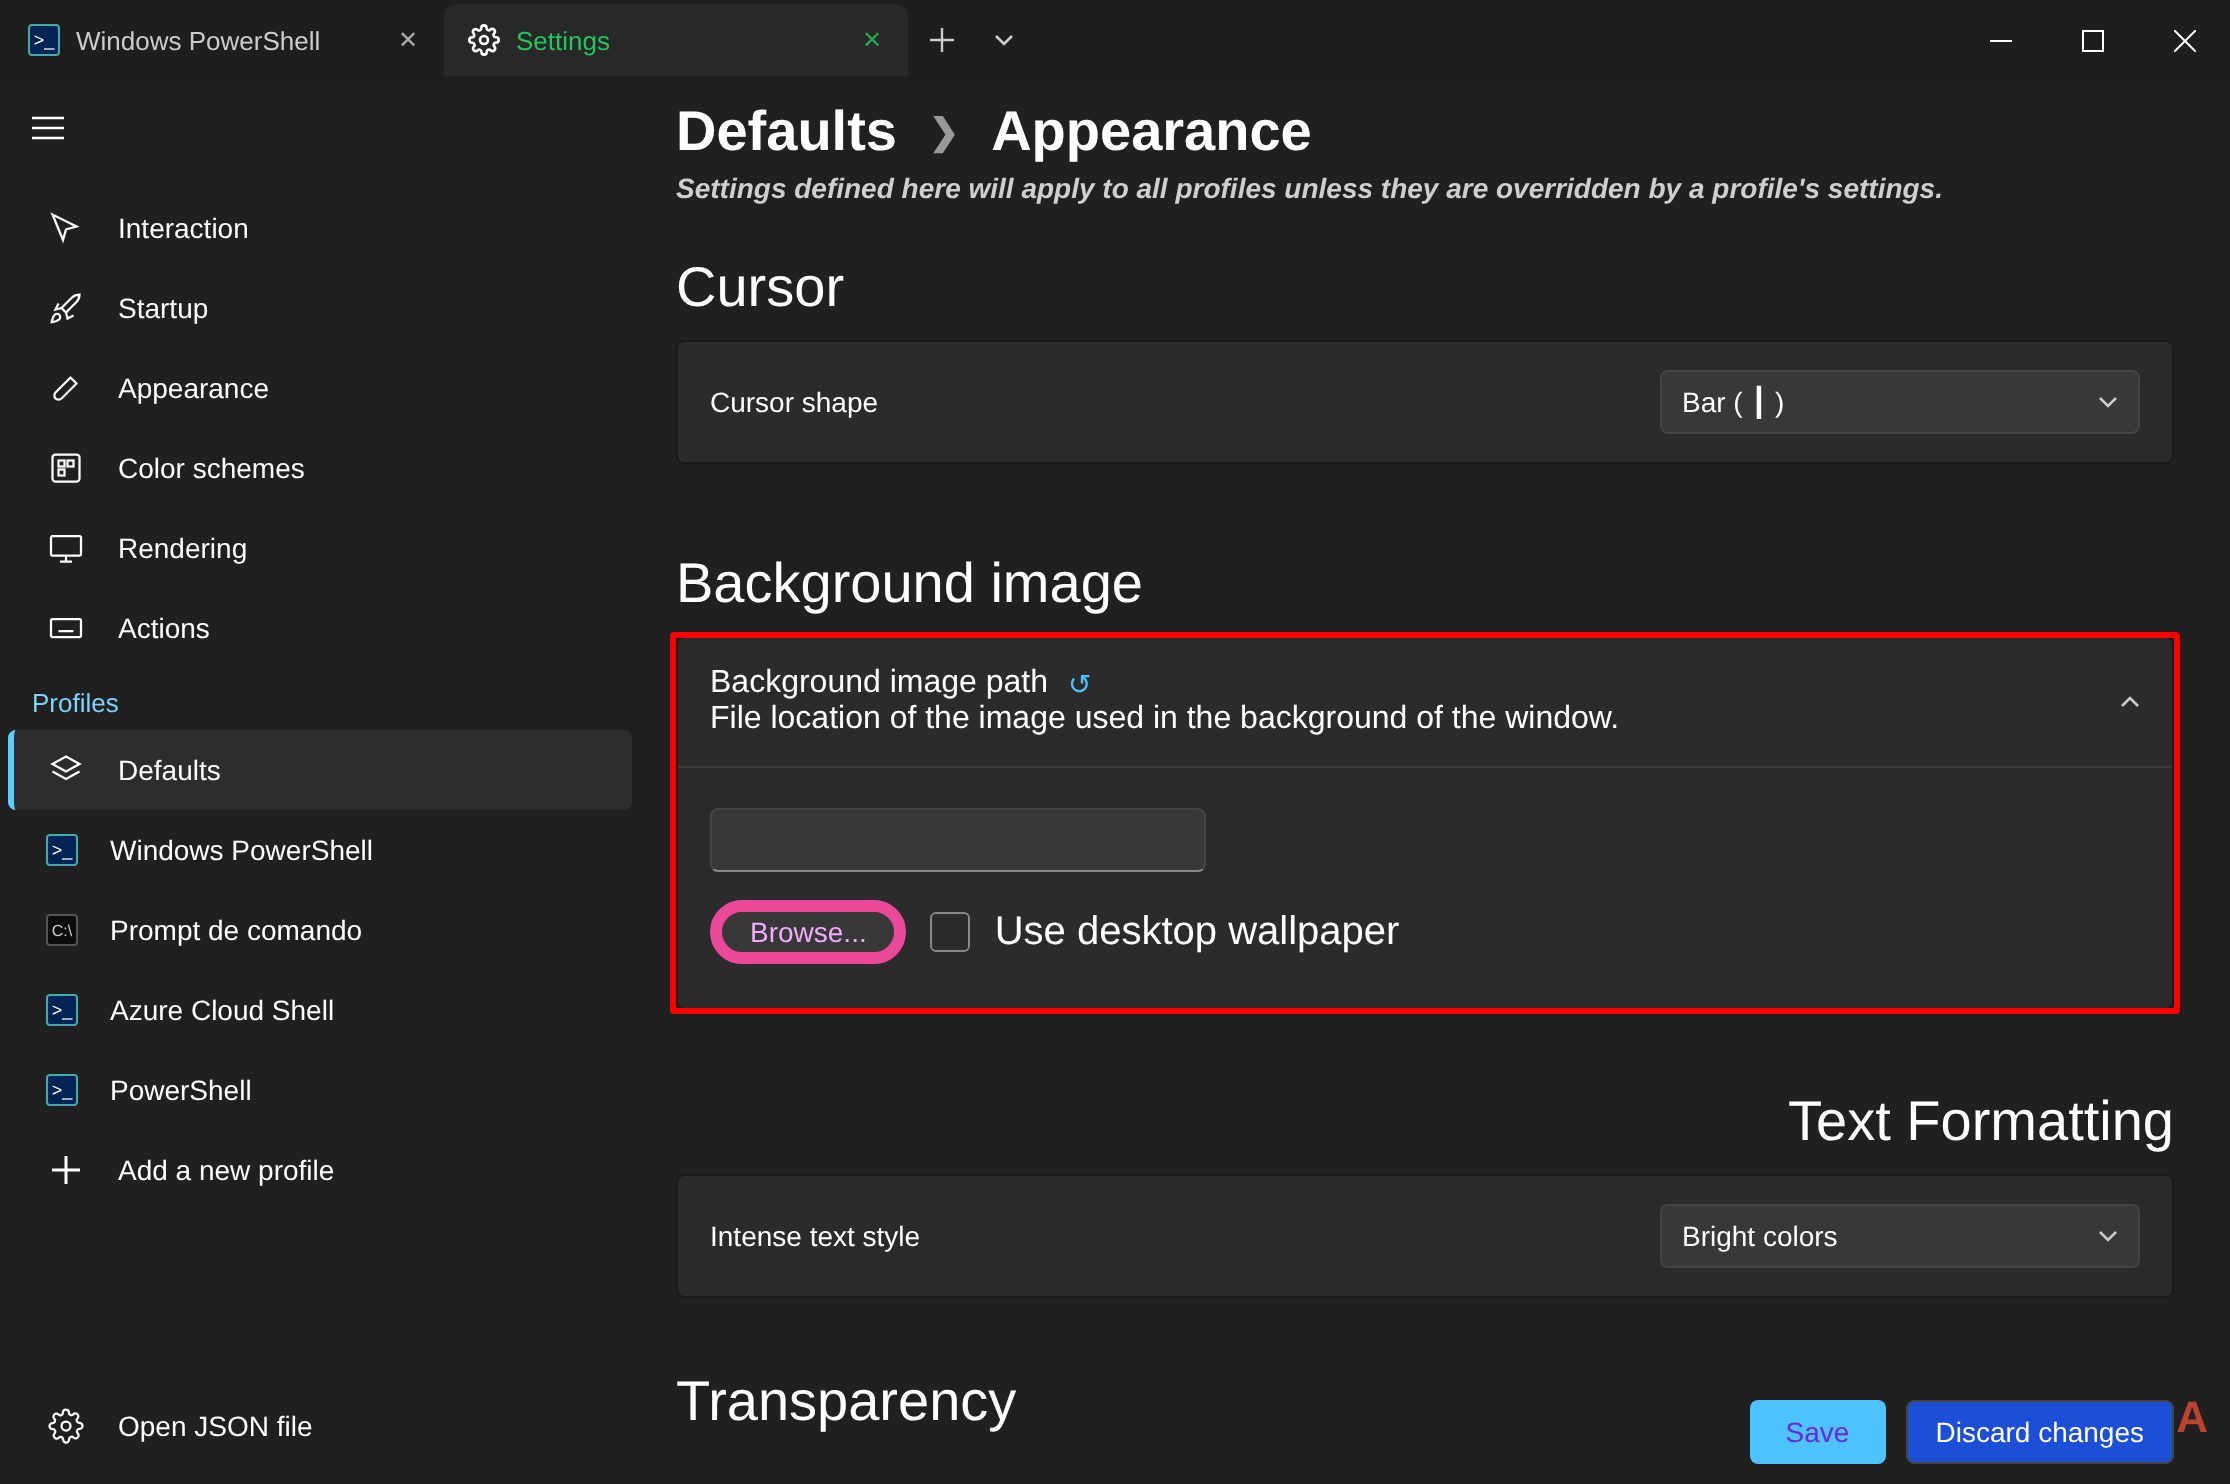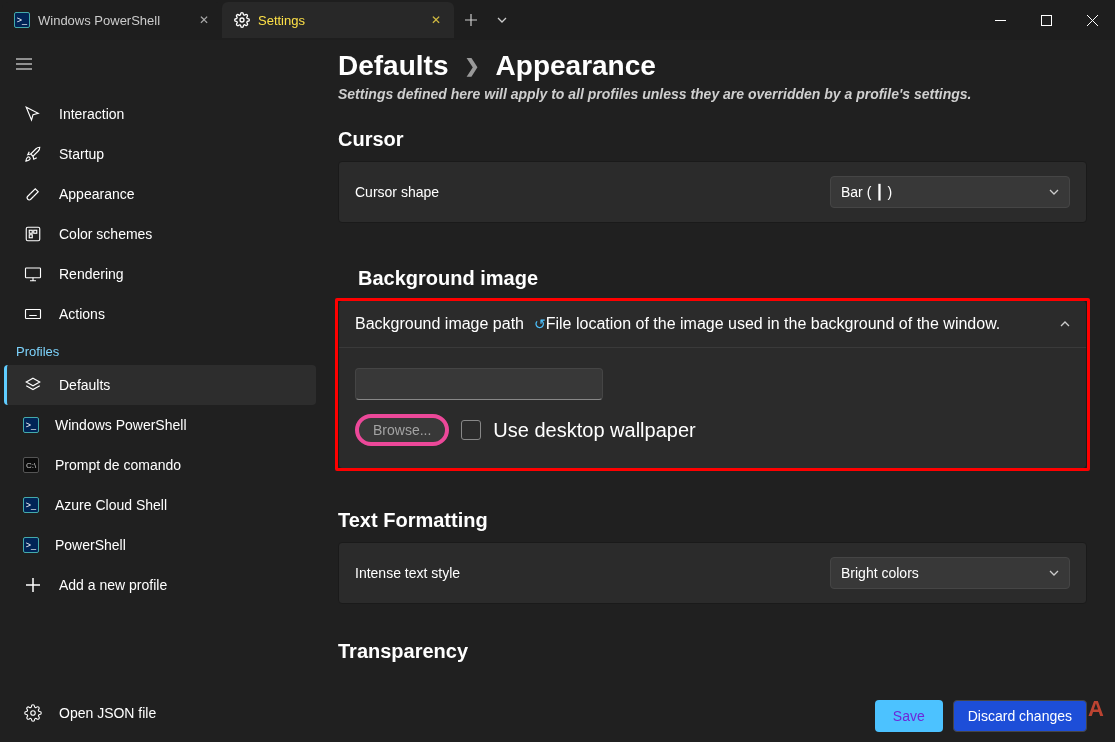--- a/index.html
+++ b/index.html
@@ -1,21 +1,21 @@
 <!DOCTYPE html>
 <html><head>
 <meta charset="utf-8">
 <style>
 * { box-sizing: border-box; margin: 0; padding: 0; font-family: "Segoe UI", sans-serif; }
 body { background: #1e1e1e; color: #fff; width: 1115px; height: 742px; overflow: hidden; display: flex; flex-direction: column; }
 
 .titlebar { height: 40px; background: #1e1e1e; display: flex; align-items: center; }
 .tab { height: 36px; display: flex; align-items: center; padding: 0 10px 0 12px; border-radius: 6px 6px 0 0; gap: 8px; font-size: 13px; cursor: pointer; }
 .tab.inactive { background: #1e1e1e; color: #ccc; }
-.tab.active { background: #282828; color: #fde047; }
+.tab.active { background: #282828; color: #22c55e; }
 .tab .closebtn { width: 16px; height: 16px; display: flex; align-items: center; justify-content: center; font-size: 12px; opacity: 0.8; cursor: pointer; }
 .newtab { width: 34px; height: 34px; display: flex; align-items: center; justify-content: center; cursor: pointer; color: #ccc; }
 .dropdown-toggle { width: 28px; height: 34px; display: flex; align-items: center; justify-content: center; cursor: pointer; color: #ccc; }
 .titlebar-spacer { flex: 1; }
 .winctrl { width: 46px; height: 40px; display: flex; align-items: center; justify-content: center; cursor: pointer; color: #fff; }
 
 .body { flex: 1; display: flex; background: #202020; overflow: hidden; }
 
 .sidebar { width: 320px; background: #202020; display: flex; flex-direction: column; padding-top: 6px; position: relative; }
 .menu-toggle { width: 40px; height: 36px; display: flex; align-items: center; justify-content: center; cursor: pointer; margin-left: 4px; margin-bottom: 12px; }
@@ -25,40 +25,40 @@
 .nav-section { font-size: 13px; color: #7dd3fc; padding: 10px 0 6px 16px; }
 .sidebar-footer { margin-top: auto; border-top: 0; padding-bottom: 4px; }
 .sidebar-footer .nav-item { height: 50px; }
 
 .content { flex: 1; padding: 10px 28px 0 18px; overflow-y: auto; position: relative; }
 .breadcrumb { display: flex; align-items: center; gap: 16px; font-size: 28px; font-weight: 600; }
 .breadcrumb .bc-item { color: #fff; }
 .bc-sep { color: #999; font-size: 18px; }
 .subtitle { font-style: italic; color: #cfcfcf; font-size: 14px; margin-top: 4px; font-weight: bold; }
 
-.section-header { font-size: 20px; font-weight: 700; margin-top: 26px; margin-bottom: 10px; }
+.section-header { font-size: 28px; font-weight: 400; margin-top: 26px; margin-bottom: 10px; }
 
 .card { background: #2b2b2b; border: 1px solid #1a1a1a; border-radius: 4px; }
 .card-row { display: flex; align-items: center; justify-content: space-between; padding: 14px 16px; }
 .card-row .label { font-size: 14px; color: #fff; }
-.left-col { display: flex; flex-direction: row; }
+.left-col { display: flex; flex-direction: column; }
 
 .combo { background: #383838; border: 1px solid #454545; border-radius: 4px; height: 32px; min-width: 240px; display: flex; align-items: center; justify-content: space-between; padding: 0 10px; font-size: 14px; cursor: pointer; }
 .combo .chev { font-size: 12px; color: #ccc; }
 
 .expand-card { background: #2b2b2b; border: 1px solid #1a1a1a; border-radius: 4px; }
 .expand-head-row { display: flex; align-items: center; justify-content: space-between; padding: 14px 16px; cursor: pointer; }
 .expand-title-row { display: flex; align-items: center; gap: 10px; }
 .expand-chev { font-size: 12px; color: #ccc; }
 .expand-body { border-top: 1px solid #3a3a3a; padding: 20px 16px 22px 16px; display: flex; flex-direction: column; gap: 14px; }
 
 .textbox { width: 248px; height: 32px; background: #383838; border: 1px solid #454545; border-bottom: 1px solid #888; border-radius: 4px; padding: 0 8px; font-size: 14px; color: #fff; }
 
 .hbox { display: flex; align-items: center; gap: 12px; }
-.btn { background: #383838; border: 4px solid #ec4899; border-radius: 16px; height: 32px; padding: 0 14px; font-size: 14px; color: #a3a3a3; cursor: pointer; }
+.btn { background: #383838; border: 6px solid #ec4899; border-radius: 16px; height: 32px; padding: 0 14px; font-size: 14px; color: #f0abfc; cursor: pointer; }
 .checkbox { width: 20px; height: 20px; border: 1px solid #888; border-radius: 3px; background: transparent; cursor: pointer; }
 .checklabel { font-size: 20px; }
 
 .highlight-box { border: 3px solid #ff0000; border-radius: 2px; pointer-events: none; position: absolute; }
 
 .footer-bar { position: absolute; bottom: 10px; right: 28px; display: flex; gap: 10px; z-index: 5; }
 .btn-primary { background: #4cc2ff; color: #6d28d9; border: none; border-radius: 4px; height: 32px; padding: 0 18px; font-size: 14px; cursor: pointer; }
 .btn-secondary { background: #1d4ed8; border: 1px solid #454545; border-radius: 4px; height: 32px; padding: 0 14px; font-size: 14px; color: #fff; cursor: pointer; }
 
 .reset-icon { color: #4cc2ff; font-size: 14px; cursor: pointer; }
@@ -250,21 +250,21 @@
           <span>Bar ( ┃ )</span>
           <span class="chev">
               <svg width="10" height="6" viewBox="0 0 10 6">
                 <path d="M1 1l4 4 4-4" stroke="#ccc" stroke-width="1.3" fill="none"></path>
               </svg>
             </span>
         </div>
       </div>
     </div>
 
-    <div class="section-header" style="margin-top:44px;margin-left:20px;">Background image</div>
+    <div class="section-header" style="margin-top:44px;">Background image</div>
     <div style="position:relative;">
       <div class="expand-card">
         <div class="expand-head-row">
           <div class="left-col">
             <div class="expand-title-row">
               <span class="label">Background image path</span>
               <span class="reset-icon">↺</span>
             </div>
             <span class="desc">File location of the image used in the background of the window.</span>
           </div>
@@ -279,21 +279,21 @@
           <div class="hbox">
             <button class="btn">Browse...</button>
             <div class="checkbox"></div>
             <span class="checklabel">Use desktop wallpaper</span>
           </div>
         </div>
       </div>
       <div class="highlight-box" style="left:-3px;top:-2px;right:-3px;bottom:-2px;"></div>
     </div>
 
-    <div class="section-header" style="margin-top:40px;">Text Formatting</div>
+    <div class="section-header" style="margin-top:40px;text-align:right;">Text Formatting</div>
     <div class="card">
       <div class="card-row">
         <span class="label">Intense text style</span>
         <div class="combo">
           <span>Bright colors</span>
           <span class="chev">
               <svg width="10" height="6" viewBox="0 0 10 6">
                 <path d="M1 1l4 4 4-4" stroke="#ccc" stroke-width="1.3" fill="none"></path>
               </svg>
             </span>

